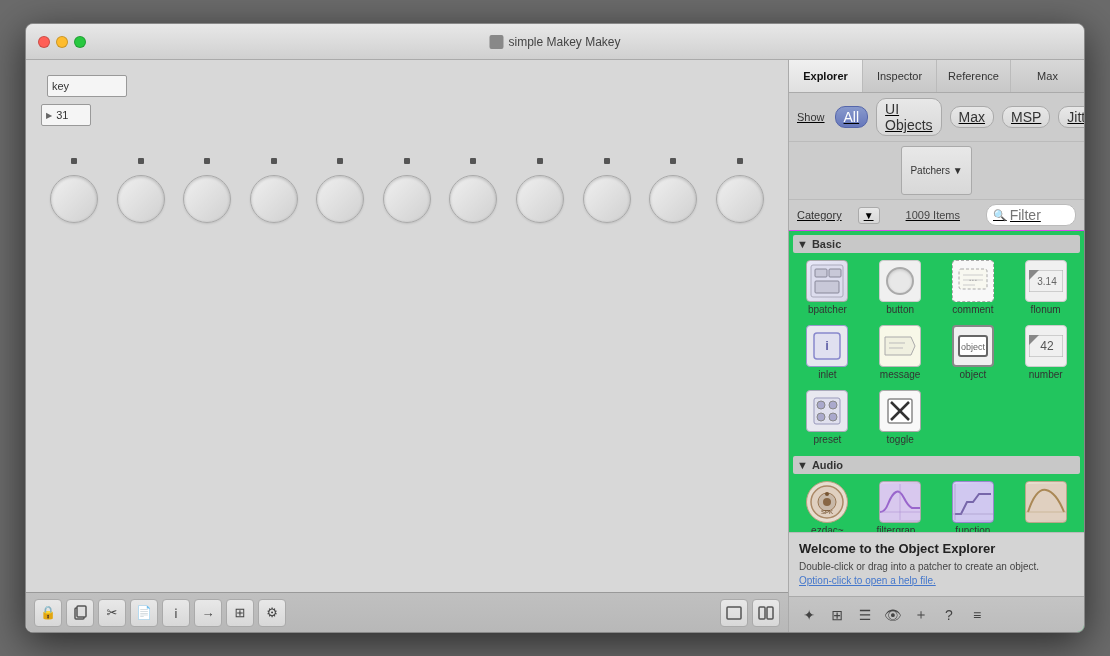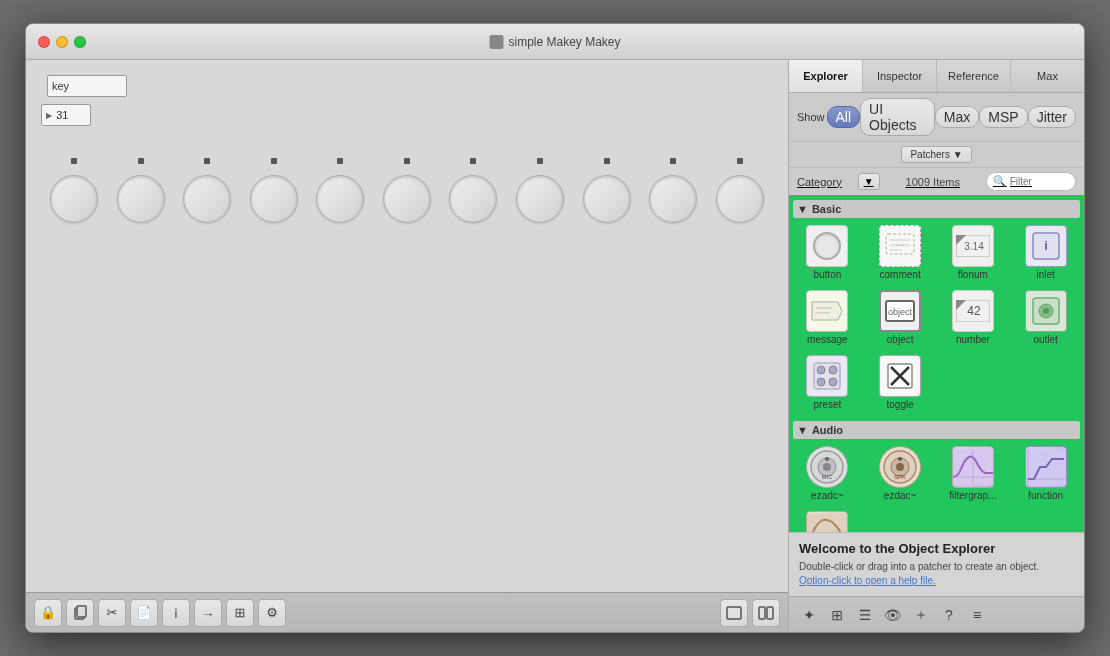--- a/index.html
+++ b/index.html
@@ -235,24 +235,25 @@
     .tab.active {
       background: linear-gradient(to bottom, #f0f0f0, #e0e0e0);
       font-weight: 600;
       color: #111;
     }
     
     .show-bar {
       display: flex;
       align-items: center;
       padding: 5px 8px;
-      gap: 0;
+      gap: 8px;
       background: #cccccc;
       border-bottom: 1px solid #bbb;
       flex-shrink: 0;
+      text-decoration: underline;
     }
     .show-label {
       font-size: 11px;
       color: #333;
       margin-right: 2px;
     }
     .filter-btn {
       padding: 2px 8px;
       border: 1px solid #aaa;
       border-radius: 10px;
@@ -260,21 +261,21 @@
       font-size: 14px;
       color: #333;
       cursor: pointer;
     }
     .filter-btn.active {
       background: linear-gradient(to bottom, #8899cc, #6677bb);
       color: white;
       border-color: #5566aa;
     }
     .patchers-btn {
-      padding: 2px 8px;
+      padding: 18px 8px;
       border: 1px solid #aaa;
       border-radius: 3px;
       background: linear-gradient(to bottom, #e8e8e8, #d8d8d8);
       font-size: 10px;
       color: #333;
       cursor: pointer;
       display: flex;
       align-items: center;
       gap: 3px;
     }
@@ -533,33 +534,44 @@
       </div>
 
       <div class="category-bar">
         <span class="category-label">Category</span>
         <div class="category-select">
           ▼
         </div>
         <span class="items-count">1009 Items</span>
         <div class="search-box">
           <span style="color:#888;font-size:11px;">🔍</span>
-          <input type="text" style="font-size: 10px;" placeholder="Filter">
+          <input type="text" style="font-size: 14px;" placeholder="Filter">
         </div>
       </div>
 
       <div class="object-list">
 
         <div class="category-section">
           <div class="category-header">
             <span>▼</span>
             <span>Basic</span>
           </div>
           <div class="obj-grid">
 
+            <div class="obj-item">
+              <div class="obj-icon icon-bpatcher">
+                <svg width="36" height="36" viewBox="0 0 36 36">
+                  <rect x="2" y="2" width="32" height="32" rx="2" fill="#dde" stroke="#aab" stroke-width="1"></rect>
+                  <rect x="6" y="6" width="12" height="8" rx="1" fill="#c8c8d8" stroke="#889" stroke-width="1"></rect>
+                  <rect x="20" y="6" width="12" height="8" rx="1" fill="#c8c8d8" stroke="#889" stroke-width="1"></rect>
+                  <rect x="6" y="18" width="24" height="12" rx="1" fill="#c8c8d8" stroke="#889" stroke-width="1"></rect>
+                </svg>
+              </div>
+              <span class="obj-label">bpatcher</span>
+            </div>
 
             <div class="obj-item">
               <div class="obj-icon" style="background:#f0f0f0;border:1px solid #ccc;border-radius:4px;display:flex;align-items:center;justify-content:center;">
                 <div style="width:28px;height:28px;border-radius:50%;background:#e8e8e8;border:2px solid #aaa;box-shadow:inset 0 1px 3px rgba(0,0,0,0.15);"></div>
               </div>
               <span class="obj-label">button</span>
             </div>
 
             <div class="obj-item">
               <div class="obj-icon icon-comment" style="display:flex;align-items:center;justify-content:center;">
@@ -620,30 +632,20 @@
               <div class="obj-icon" style="background:#f0f0f0;border:1px solid #ccc;border-radius:4px;display:flex;align-items:center;justify-content:center;">
                 <svg width="34" height="22" viewBox="0 0 34 22">
                   <polygon points="0,0 34,0 34,22 0,22" fill="#f0f0f0" stroke="#aaa" stroke-width="1"></polygon>
                   <polygon points="0,0 10,0 0,10" fill="#888"></polygon>
                   <text x="18" y="15" text-anchor="middle" font-size="12" fill="#555">42</text>
                 </svg>
               </div>
               <span class="obj-label">number</span>
             </div>
 
-            <div class="obj-item">
-              <div class="obj-icon" style="background:#d8e8d8;border:1px solid #88aa88;border-radius:4px;display:flex;align-items:center;justify-content:center;">
-                <svg width="30" height="30" viewBox="0 0 30 30">
-                  <rect x="2" y="2" width="26" height="26" rx="3" fill="#c8e0c8" stroke="#77aa77" stroke-width="1.5"></rect>
-                  <circle cx="15" cy="15" r="7" fill="#88bb88" stroke="#66aa66" stroke-width="1"></circle>
-                  <circle cx="15" cy="15" r="3" fill="#559955"></circle>
-                </svg>
-              </div>
-              <span class="obj-label">outlet</span>
-            </div>
 
             <div class="obj-item">
               <div class="obj-icon" style="background:#e8e8f0;border:1px solid #aab;border-radius:4px;display:flex;align-items:center;justify-content:center;">
                 <svg width="30" height="30" viewBox="0 0 30 30">
                   <rect x="2" y="2" width="26" height="26" rx="2" fill="#e0e0ee" stroke="#9999bb" stroke-width="1"></rect>
                   <circle cx="9" cy="9" r="4" fill="#aaa9cc" stroke="#888"></circle>
                   <circle cx="21" cy="9" r="4" fill="#aaa9cc" stroke="#888"></circle>
                   <circle cx="9" cy="21" r="4" fill="#aaa9cc" stroke="#888"></circle>
                   <circle cx="21" cy="21" r="4" fill="#aaa9cc" stroke="#888"></circle>
                 </svg>
@@ -665,32 +667,20 @@
           </div>
         </div>
 
         <div class="category-section">
           <div class="category-header">
             <span>▼</span>
             <span>Audio</span>
           </div>
           <div class="obj-grid">
 
-            <div class="obj-item">
-              <div class="obj-icon" style="background:#e0e0e0;border:1px solid #aaa;border-radius:50%;display:flex;align-items:center;justify-content:center;">
-                <svg width="36" height="36" viewBox="0 0 36 36">
-                  <circle cx="18" cy="18" r="16" fill="#d8d8d8" stroke="#999" stroke-width="1.5"></circle>
-                  <circle cx="18" cy="18" r="9" fill="#c0c0c8" stroke="#888" stroke-width="1"></circle>
-                  <circle cx="18" cy="18" r="4" fill="#888"></circle>
-                  <circle cx="18" cy="10" r="2" fill="#666"></circle>
-                  <text x="18" y="30" text-anchor="middle" font-size="6" fill="#555">MIC</text>
-                </svg>
-              </div>
-              <span class="obj-label">ezadc~</span>
-            </div>
 
             <div class="obj-item">
               <div class="obj-icon" style="background:#e8ddd0;border:1px solid #bba080;border-radius:50%;display:flex;align-items:center;justify-content:center;">
                 <svg width="36" height="36" viewBox="0 0 36 36">
                   <circle cx="18" cy="18" r="16" fill="#e0d0c0" stroke="#aa8866" stroke-width="1.5"></circle>
                   <circle cx="18" cy="18" r="9" fill="#c8b8a8" stroke="#997755" stroke-width="1"></circle>
                   <circle cx="18" cy="18" r="4" fill="#886644"></circle>
                   <circle cx="18" cy="10" r="2" fill="#775533"></circle>
                   <text x="18" y="30" text-anchor="middle" font-size="6" fill="#664422">SPK</text>
                 </svg>

